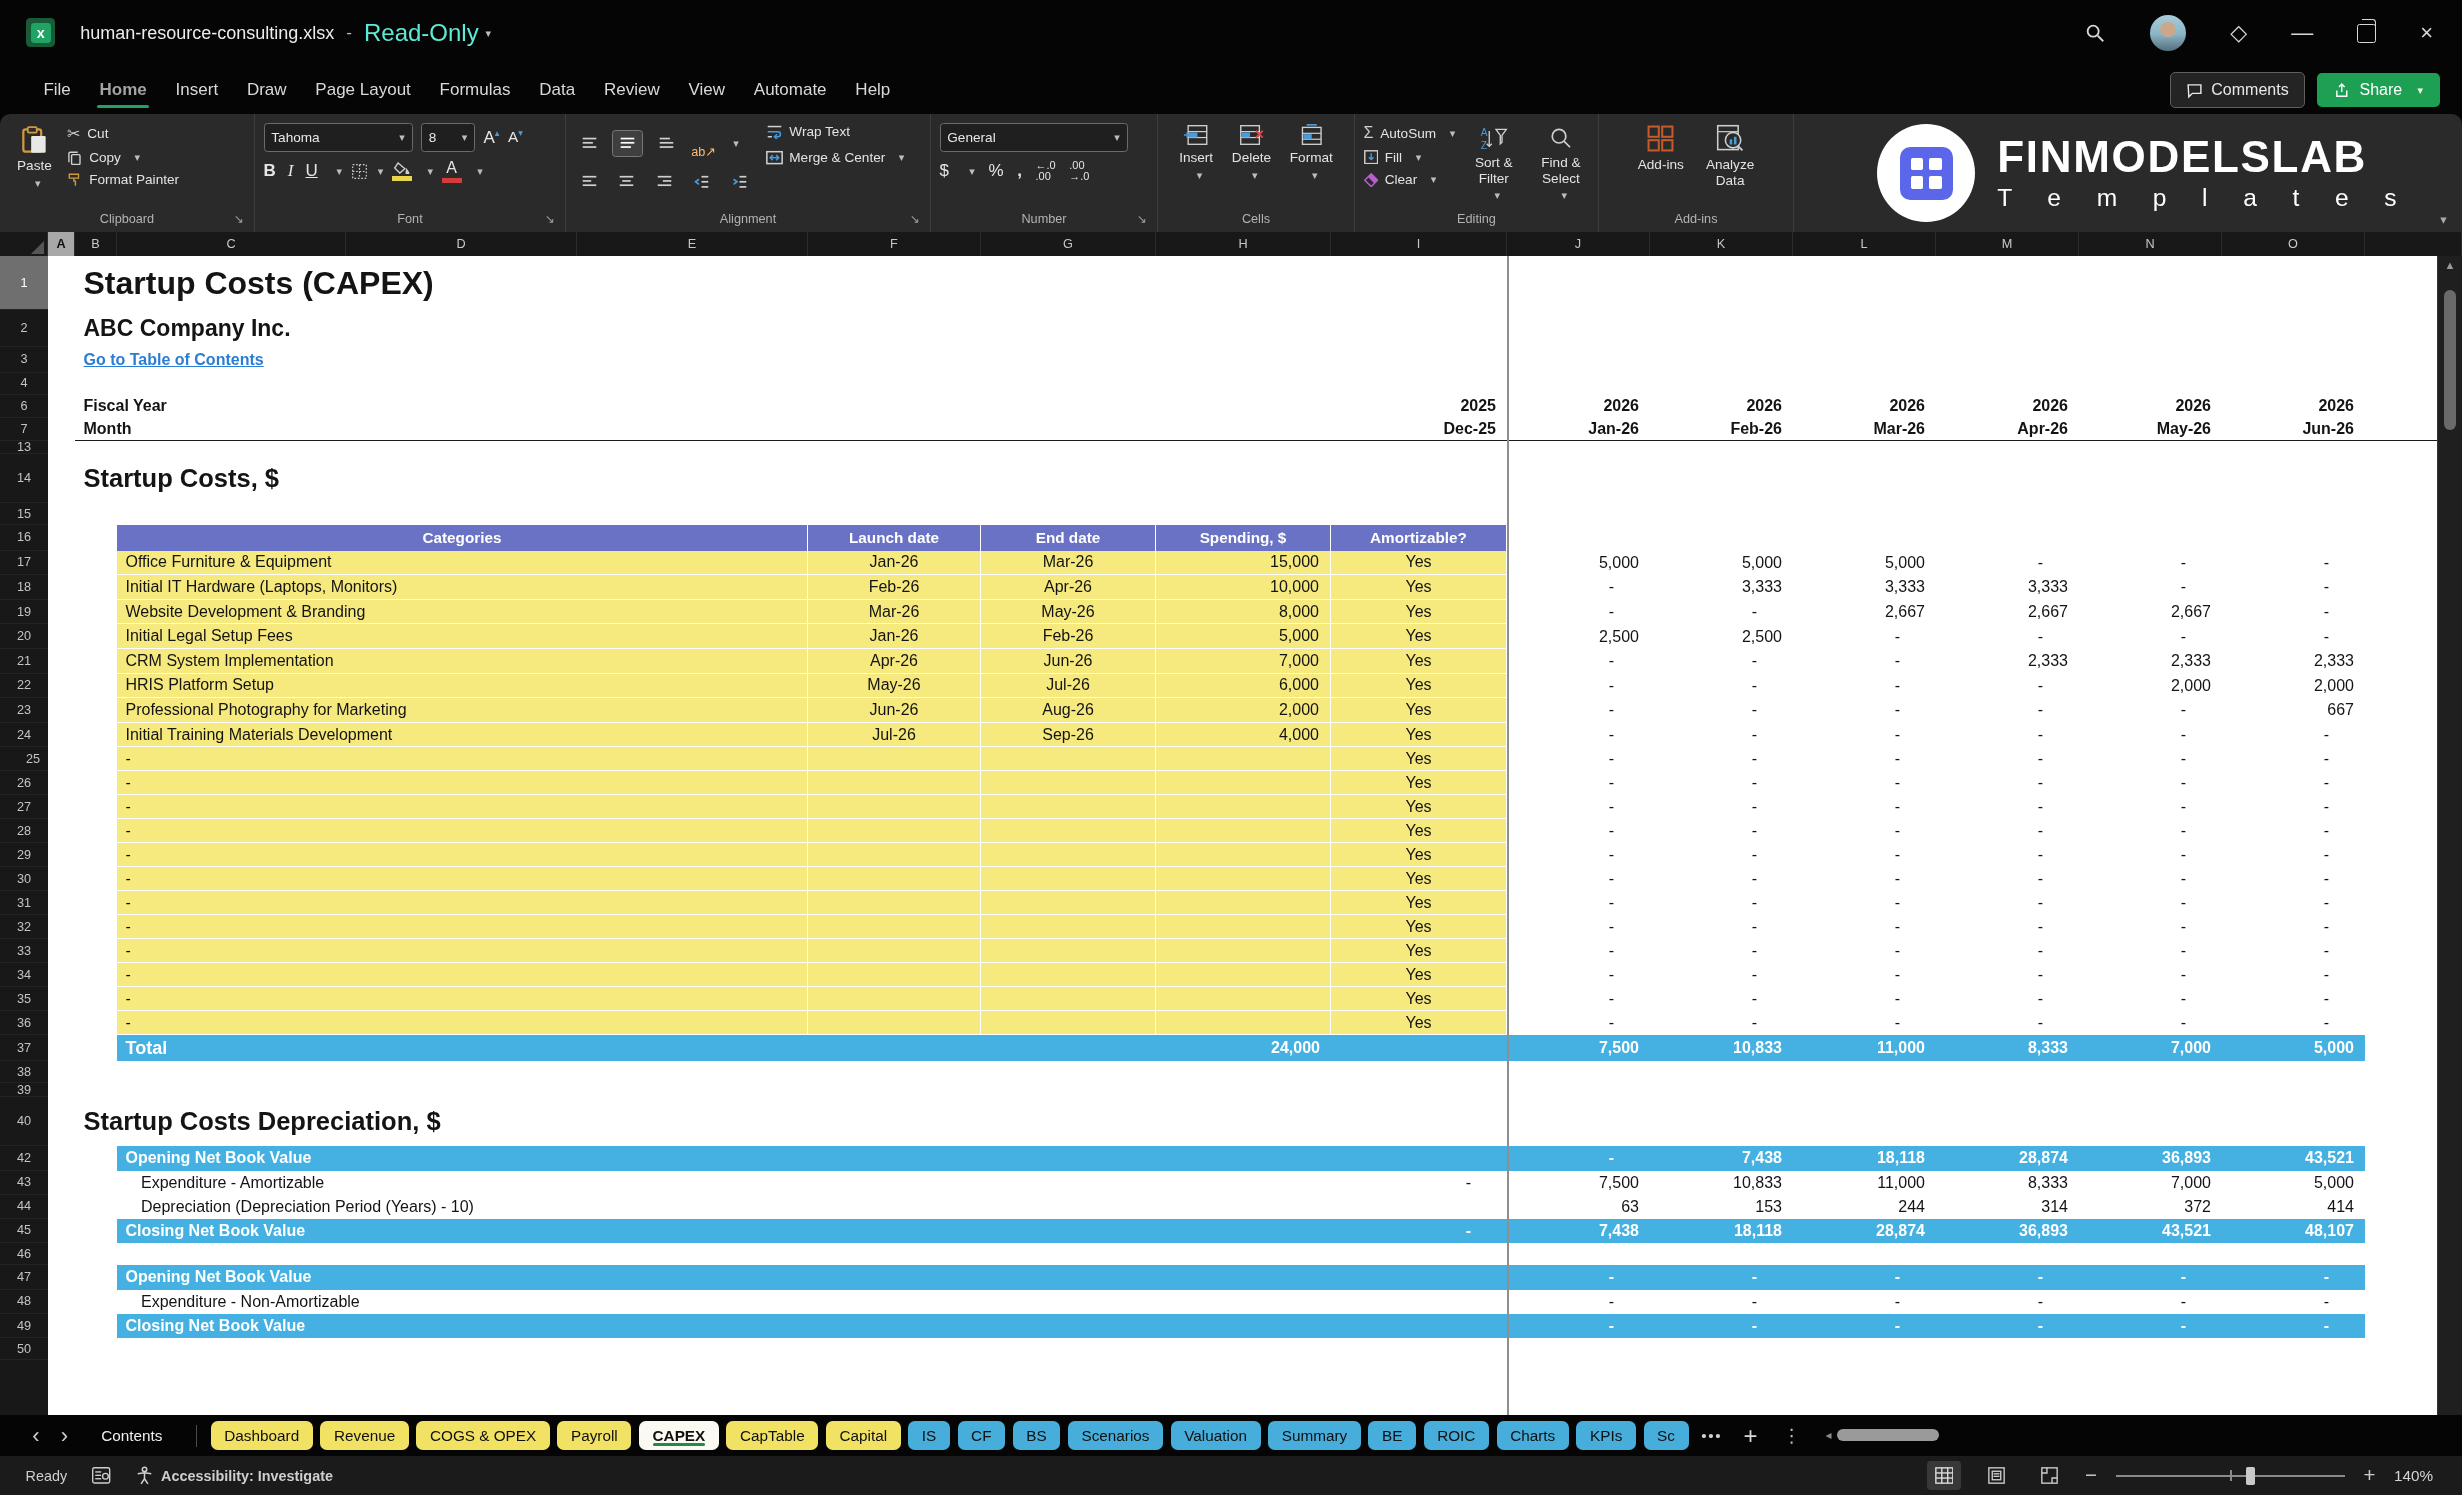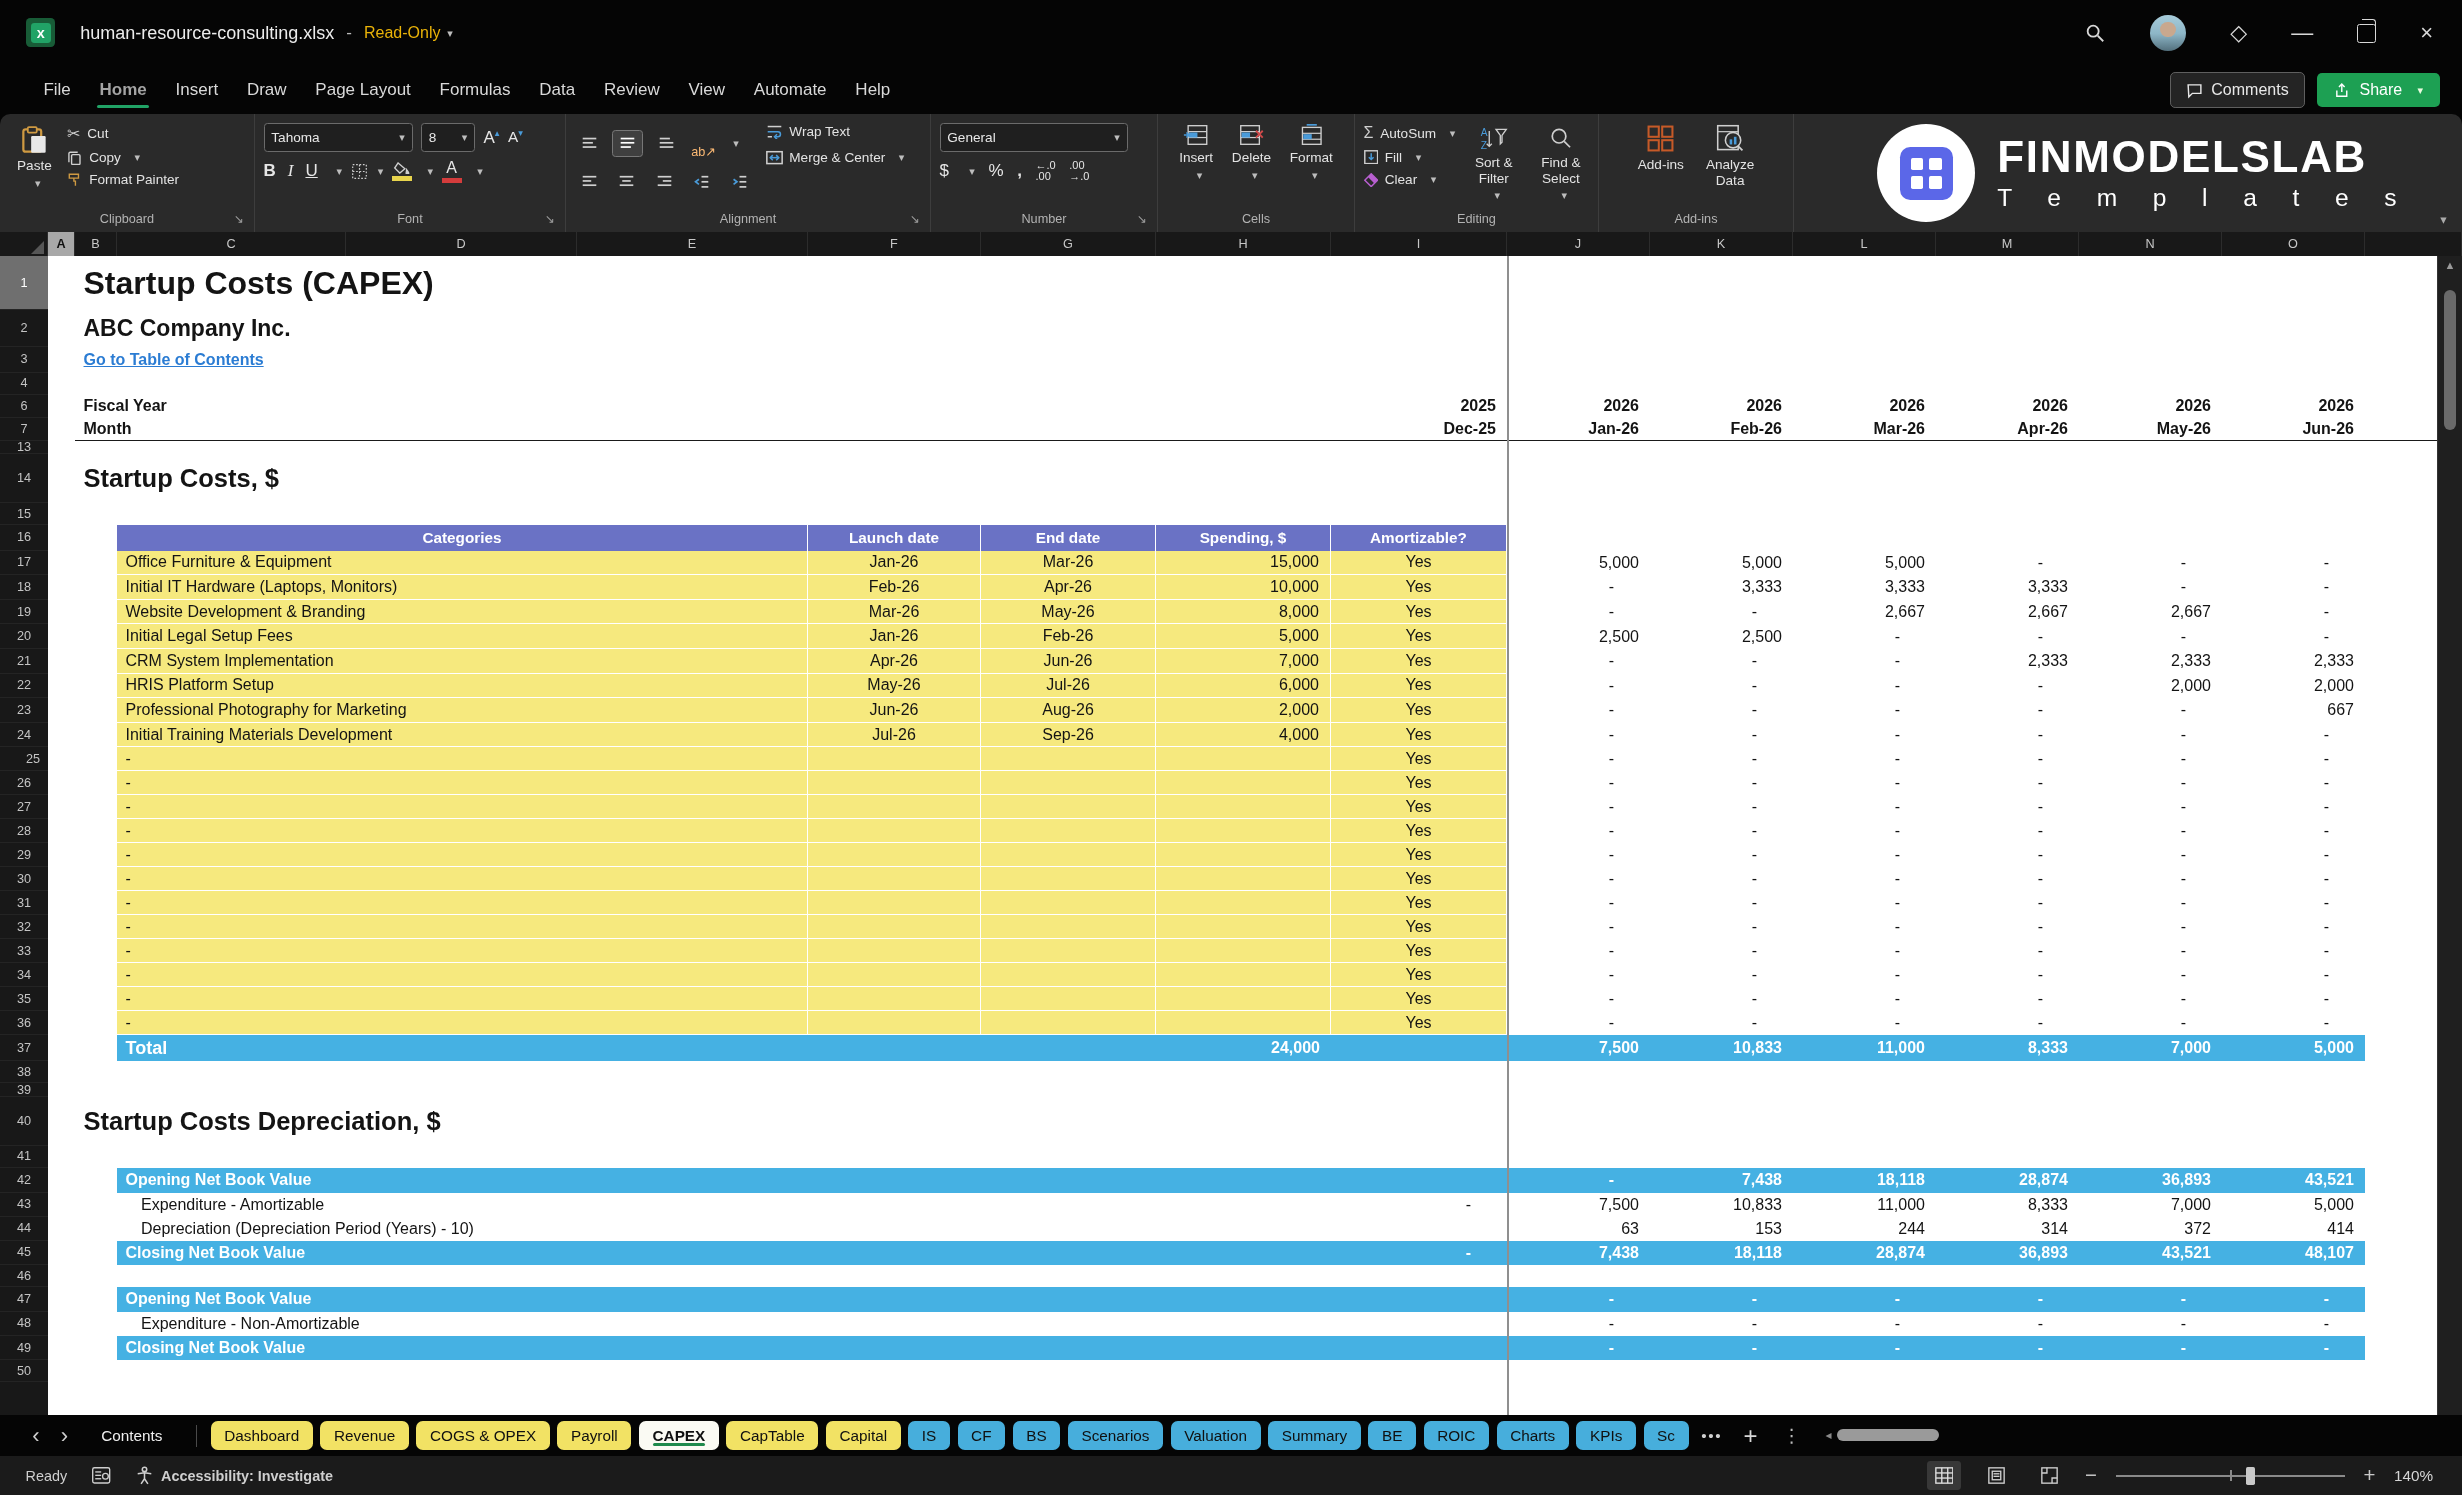--- a/index.html
+++ b/index.html
@@ -6,21 +6,21 @@
   .app{position:relative;width:2462px;height:1495px;background:#050505;font-family:"Liberation Sans",sans-serif;overflow:hidden;
        --cols:48px 27px 42px 229px 231px 231px 173px 175px 175px 176px 143px 143px 143px 143px 143px 143px 1fr;}
   
   .titlebar{height:66px;display:flex;align-items:center;color:#e6e6e6;background:#050505;}
   .xlicon{width:36px;height:36px;margin-left:25.5px;position:relative;}
   .xlicon .back{position:absolute;left:0;top:3.4px;width:29px;height:29px;background:#185C37;border-radius:4.2px;}
   .xlicon .front{position:absolute;left:5.1px;top:7.6px;width:20.4px;height:20.4px;background:#21A366;border-radius:3.4px;
                  display:flex;align-items:center;justify-content:center;color:#fff;font-weight:bold;font-size:14.4px;}
   .fname{margin-left:18.7px;font-size:18px;color:#ececec;}
   .fsep{margin:0 12px;color:#bbb;font-size:17px;}
-  .romode{font-size:16px;color:#eab308;}
+  .romode{font-size:24px;color:#5eead4;}
   .chev{font-size:11px;color:#bdbdbd;margin-left:6.8px;}
   .tb-right{margin-left:auto;display:flex;align-items:center;gap:44px;margin-right:29px;}
   .avatar{width:36px;height:36px;border-radius:50%;background:linear-gradient(180deg,#a7ccda 0%,#8db6c7 52%,#53707d 100%);position:relative;overflow:hidden;}
   .avatar::after{content:"";position:absolute;left:10.2px;top:6.8px;width:15.3px;height:15.3px;border-radius:50%;background:#c9a88e;}
   .winbtn{font-size:22px;color:#d8d8d8;}
   .restore{width:17px;height:17px;border:1.7px solid #d8d8d8;border-radius:2.5px;position:relative;}
   .restore::after{content:"";position:absolute;left:3.4px;top:-6px;width:13.6px;height:13.6px;border-top:1.7px solid #d8d8d8;border-right:1.7px solid #d8d8d8;border-radius:0 3.4px 0 0;}
   
   .menubar{height:48px;display:flex;align-items:center;padding-left:29px;background:#050505;}
   .mtab{padding:6.8px 14.4px;font-size:17px;color:#d9d9d9;position:relative;}
@@ -959,24 +959,20 @@
         </div>
         <div class="srow r-thin">
           <div class="cell gut" style="grid-column: 1 / 2;">39</div>
           <div class="cell " style="grid-column: 2 / 18;"></div>
         </div>
         <div class="srow r-section">
           <div class="cell gut" style="grid-column: 1 / 2;">40</div>
           <div class="cell " style="grid-column: 2 / 3;"></div>
           <div class="cell t-section catl" style="grid-column: 3 / 18;">Startup Costs Depreciation, $</div>
         </div>
-        <div class="srow r-empty">
-          <div class="cell gut" style="grid-column: 1 / 2;">41</div>
-          <div class="cell " style="grid-column: 2 / 18;"></div>
-        </div>
         <div class="srow r-band">
           <div class="cell gut" style="grid-column: 1 / 2;">42</div>
           <div class="cell " style="grid-column: 2 / 4;"></div>
           <div class="cell blu catl" style="grid-column: 4 / 10;">Opening Net Book Value</div>
           <div class="cell blu num" style="grid-column: 10 / 11;"></div>
           <div class="cell blu num dash" style="grid-column: 11 / 12;">-</div>
           <div class="cell blu num" style="grid-column: 12 / 13;">7,438</div>
           <div class="cell blu num" style="grid-column: 13 / 14;">18,118</div>
           <div class="cell blu num" style="grid-column: 14 / 15;">28,874</div>
           <div class="cell blu num" style="grid-column: 15 / 16;">36,893</div>

